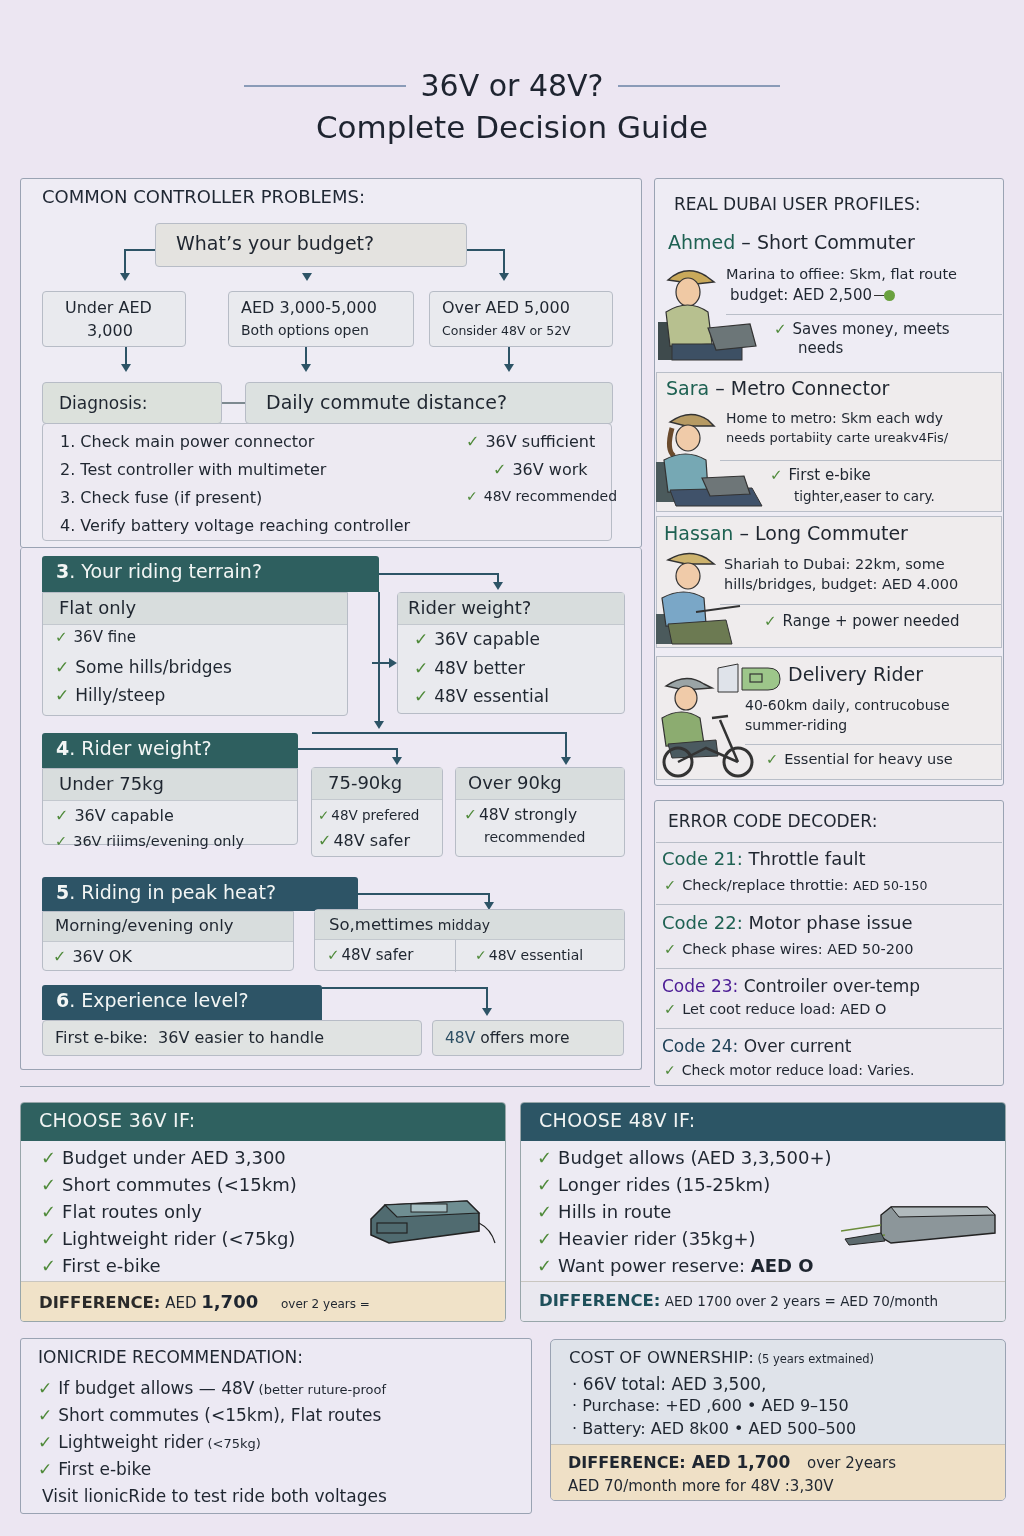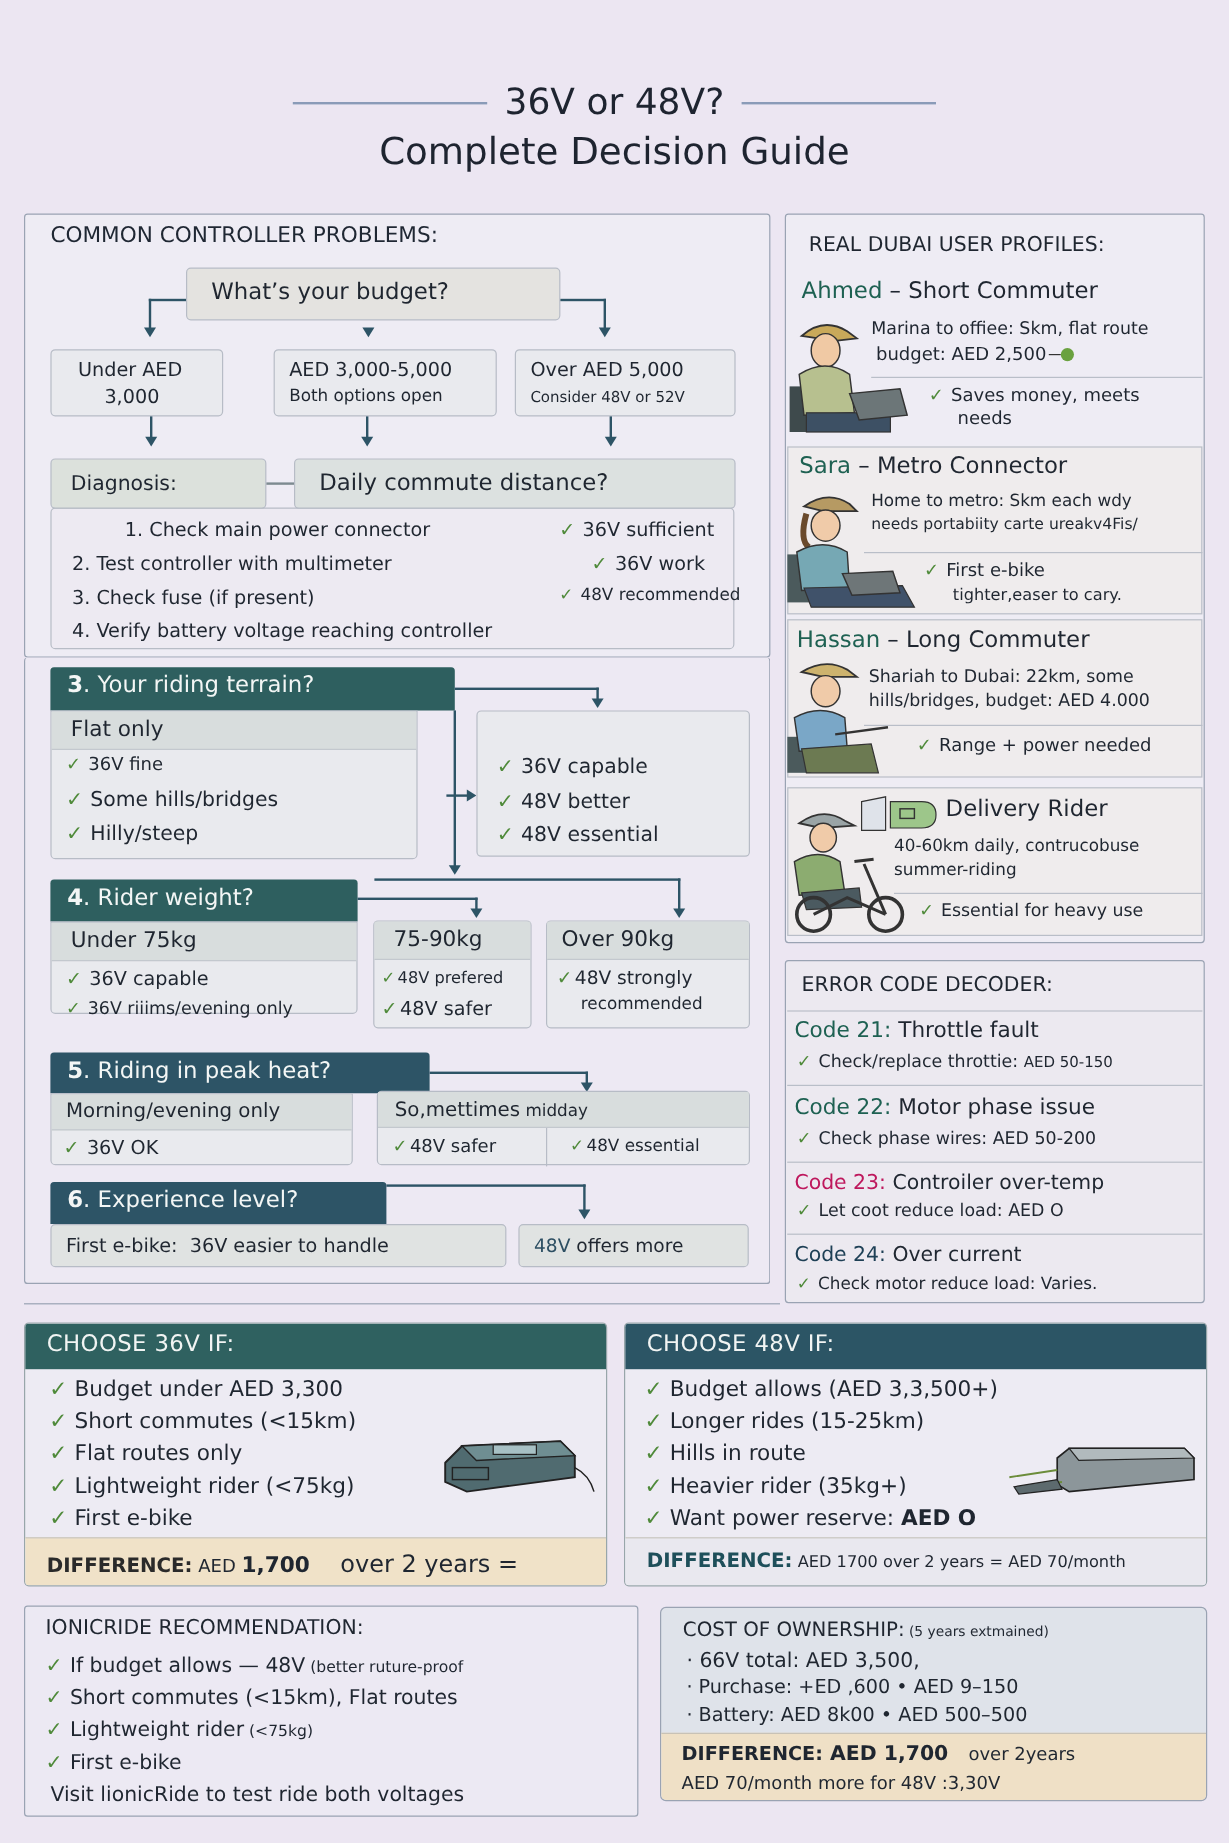--- a/index.html
+++ b/index.html
@@ -85,21 +85,21 @@
 <div class="arrow" style="left:504px; top:364px;"></div>
 
 <div class="box" style="left:42px; top:423px; width:570px; height:118px; background:rgba(236,234,240,0.6);"></div>
 <div class="box" style="left:42px; top:382px; width:180px; height:42px; background:rgba(218,224,218,0.95);">
   <div class="t" style="left:16px; top:10px; font-size:17px;">Diagnosis:</div>
 </div>
 <div class="line" style="left:222px; top:402px; width:24px; height:1.5px; background:#7d8a90;"></div>
 <div class="box" style="left:245px; top:382px; width:368px; height:42px; background:rgba(218,224,222,0.95);">
   <div class="t" style="left:20px; top:8px; font-size:19px;">Daily commute distance?</div>
 </div>
-<div class="t" style="left:60px; top:432px; font-size:16px;margin-left:44px;">1. Check main power connector</div>
+<div class="t" style="left:60px; top:432px; font-size:16px;">1. Check main power connector</div>
 <div class="t" style="left:60px; top:460px; font-size:16px;">2. Test controller with multimeter</div>
 <div class="t" style="left:60px; top:488px; font-size:16px;">3. Check fuse  (if present)</div>
 <div class="t" style="left:60px; top:516px; font-size:16px;">4. Verify battery voltage reaching controller</div>
 <div class="t" style="left:466px; top:432px; font-size:16px;"><span class="chk">✓</span><span>36V sufficient</span></div>
 <div class="t" style="left:466px; top:460px; font-size:16px;margin-left:27px;"><span class="chk">✓</span><span>36V work</span></div>
 <div class="t" style="left:466px; top:488px; font-size:14px;"><span class="chk">✓</span><span>48V recommended</span></div>
 
 <div class="panel" style="left:20px; top:548px; width:622px; height:522px; border-top:none; background:rgba(240,238,245,0.4);"></div>
 
 <div class="darkhead" style="left:42px; top:556px; width:337px; height:36px;">
@@ -114,20 +114,23 @@
   <div class="t" style="left:12px; top:92px; font-size:17px;"><span class="chk">✓</span><span>Hilly/steep</span></div>
 </div>
 <div class="line" style="left:379px; top:573px; width:120px; height:2px;"></div>
 <div class="line" style="left:497px; top:573px; width:2px; height:10px;"></div>
 <div class="arrow" style="left:493px; top:582px;"></div>
 <div class="line" style="left:378px; top:592px; width:2px; height:130px;"></div>
 <div class="arrow" style="left:374px; top:721px;"></div>
 <div class="line" style="left:372px; top:662px; width:18px; height:2px;"></div>
 <div class="arrow-r" style="left:389px; top:658px;"></div>
 <div class="box" style="left:397px; top:592px; width:228px; height:122px;">
+  <div class="boxhead" style="height:32px;">
+      <div class="t" style="left:10px; top:4px; font-size:18px;">Rider weight?</div>
+    </div>
   <div class="t" style="left:16px; top:36px; font-size:17px;"><span class="chk">✓</span><span>36V capable</span></div>
   <div class="t" style="left:16px; top:65px; font-size:17px;"><span class="chk">✓</span><span>48V better</span></div>
   <div class="t" style="left:16px; top:93px; font-size:17px;"><span class="chk">✓</span><span>48V essential</span></div>
 </div>
 
 <div class="darkhead" style="left:42px; top:733px; width:256px; height:35px;">
   <b>4</b><span>. Rider weight?</span>
 </div>
 <div class="line" style="left:312px; top:732px; width:255px; height:2px;"></div>
 <div class="line" style="left:565px; top:732px; width:2px; height:26px;"></div>
@@ -278,21 +281,21 @@
 <div class="divider" style="left:656px; top:842px; width:346px;"></div>
 
 <div class="t" style="left:662px; top:848px; font-size:18px;"><span class="green">Code 21:</span><span> Throttle fault</span></div>
 <div class="t" style="left:664px; top:877px; font-size:14.5px;"><span class="chk">✓</span><span>Check/replace throttie: </span><span style="font-size:12.5px;">AED 50-150</span></div>
 <div class="divider" style="left:656px; top:904px; width:346px;"></div>
 
 <div class="t" style="left:662px; top:912px; font-size:18px;"><span class="green">Code 22:</span><span> Motor phase issue</span></div>
 <div class="t" style="left:664px; top:941px; font-size:14.5px;"><span class="chk">✓</span><span>Check phase wires: AED 50-200</span></div>
 <div class="divider" style="left:656px; top:968px; width:346px;"></div>
 
-<div class="t" style="left:662px; top:976px; font-size:17px;"><span class="green" style="color:#be185d;">Code 23:</span><span> Controiler over-temp</span></div>
+<div class="t" style="left:662px; top:976px; font-size:17px;"><span class="green" style="color:#4c1d95;">Code 23:</span><span> Controiler over-temp</span></div>
 <div class="t" style="left:664px; top:1001px; font-size:14.5px;"><span class="chk">✓</span><span>Let coot reduce load: AED O</span></div>
 <div class="divider" style="left:656px; top:1028px; width:346px;"></div>
 
 <div class="t" style="left:662px; top:1036px; font-size:17px;"><span class="green" style="color:#1d3f55;">Code 24:</span><span> Over current</span></div>
 <div class="t" style="left:664px; top:1062px; font-size:14px;"><span class="chk">✓</span><span>Check motor reduce load: Varies.</span></div>
 
 <div class="divider" style="left:20px; top:1086px; width:630px; background:#9aa3b3;"></div>
 
 <div class="choose" style="left:20px; top:1102px; width:486px; height:220px;">
   <div class="chead" style="background:#2f6160;">CHOOSE 36V IF:</div>
@@ -305,21 +308,21 @@
   <div class="abs" style="left:346px; top:92px;">
     <svg width="132" height="56" viewBox="0 0 132 56">
       <path d="M4 24 L18 10 L100 6 L112 18 L112 36 L22 48 L4 40 Z" fill="#506b70" stroke="#222" stroke-width="1.6"></path>
       <path d="M18 10 L100 6 L112 18 L30 22 Z" fill="#6f8e92" stroke="#222" stroke-width="1.2"></path>
       <rect x="44" y="9" width="36" height="8" fill="#a7c0c4" stroke="#222" stroke-width="1"></rect>
       <rect x="10" y="28" width="30" height="10" fill="none" stroke="#222" stroke-width="1.2"></rect>
       <path d="M112 28 Q124 34 128 48" stroke="#222" stroke-width="1.2" fill="none"></path>
     </svg>
   </div>
   <div class="diff" style="background:#f0e2c8;">
-    <span style="font-size:16.5px; font-weight:bold; color:#2a2a2a;">DIFFERENCE:</span><span style="font-size:15px;"> AED </span><span style="font-size:18px; font-weight:bold;">1,700</span><span style="font-size:20px;padding-left:19px;"> over 2 years =</span>
+    <span style="font-size:16.5px; font-weight:bold; color:#2a2a2a;">DIFFERENCE:</span><span style="font-size:15px;"> AED </span><span style="font-size:18px; font-weight:bold;">1,700</span><span style="font-size:12px;padding-left:19px;"> over 2 years =</span>
   </div>
 </div>
 
 <div class="choose" style="left:520px; top:1102px; width:486px; height:220px;">
   <div class="chead" style="background:#2c5565;">CHOOSE 48V IF:</div>
   <div style="height:6px;"></div>
   <div class="row" style="padding-left:16px;"><span class="chk">✓</span><span>Budget allows (AED 3,3,500+)</span></div>
   <div class="row" style="padding-left:16px;"><span class="chk">✓</span><span>Longer rides (15-25km)</span></div>
   <div class="row" style="padding-left:16px;"><span class="chk">✓</span><span>Hills in route</span></div>
   <div class="row" style="padding-left:16px;"><span class="chk">✓</span><span>Heavier rider (35kg+)</span></div>

